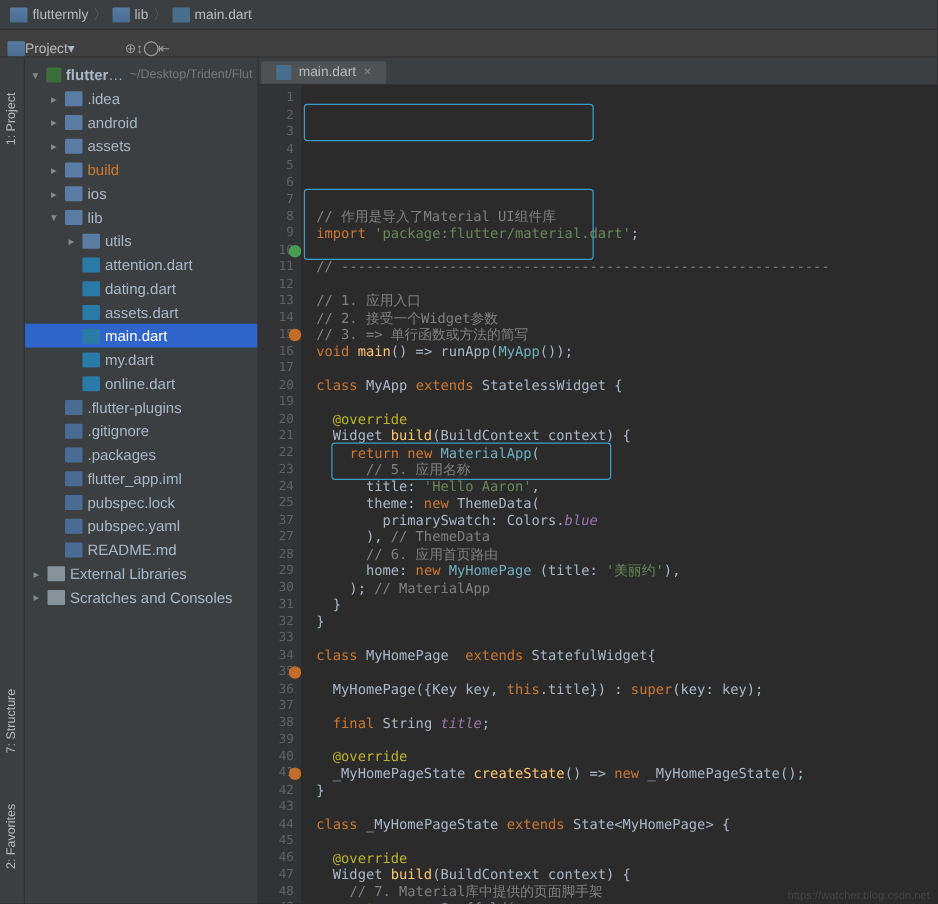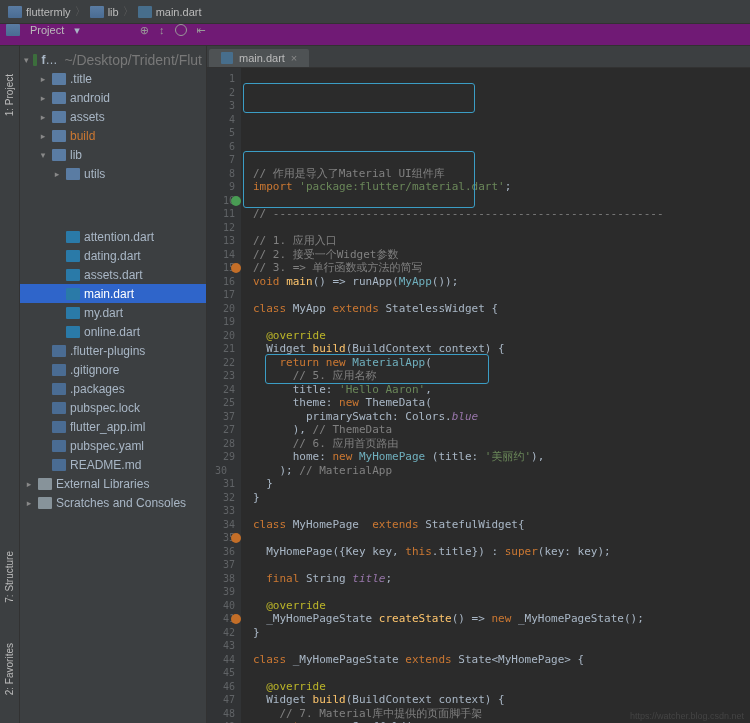--- a/index.html
+++ b/index.html
@@ -4,41 +4,41 @@
 <style>
 * { margin:0; padding:0; box-sizing:border-box; }
 body { font-family:'Menlo','Consolas',monospace; font-size:11px; background:#2b2b2b; color:#a9b7c6; width:750px; height:723px; overflow:hidden; }
 .topbar { height:24px; background:#3c3f41; display:flex; align-items:center; padding:0 8px; gap:4px; border-bottom:1px solid #323232; }
 .topbar .crumb { color:#bbbbbb; font-family:sans-serif; font-size:11px; display:flex; align-items:center; gap:4px;}
 .topbar .sep { color:#666; }
 .folder-icon, .file-icon { display:inline-block; width:14px; height:12px; }
 .folder-icon { background:linear-gradient(#5a7ca3,#4a6c93); border-radius:1px; position:relative; }
 .file-icon { background:#476e8c; border-radius:1px; }
 
-.toolbar { height:22px; background:#701a75; display:flex; align-items:flex-start; padding:0 6px; gap:10px; border-bottom:1px solid #323232; font-family:sans-serif;}
+.toolbar { height:22px; background:#404040; display:flex; align-items:flex-end; padding:0 6px; border-bottom:1px solid #323232; font-family:sans-serif;}
 .toolbar .label { color:#bbbbbb; font-size:11px; }
 .gear-icon { border:1.5px solid #999; border-radius:50%; width:12px; height:12px; position:relative; }
 
 .main { display:flex; height:677px; }
 .left-rail { width:20px; background:#3c3f41; border-right:1px solid #323232; display:flex; flex-direction:column; justify-content:space-between; align-items:center; padding:8px 0;}
 .left-rail .v { writing-mode:vertical-rl; transform:rotate(180deg); color:#bbbbbb; font-size:10px; font-family:sans-serif; margin:20px 0;}
 .sidebar { width:187px; background:#3c3f41; border-right:1px solid #323232; overflow:hidden;}
 .tree { padding:4px 0; font-family:sans-serif; font-size:12px; }
 .tree-item { display:flex; align-items:center; padding:1px 4px; height:19px; cursor:pointer; white-space:nowrap;}
 .tree-item.selected { background:#2f65ca; color:#fff; }
 .tree-item .chev { width:10px; text-align:center; color:#888; font-size:9px;}
 .tree-item .chev.open::before{content:"▾";}
 .tree-item .chev.closed::before{content:"▸";}
 .tree-item .chev.none::before{content:" ";}
 .tree-item .ic { width:14px; height:12px; margin:0 4px; background:#4a6c93; border-radius:1px;}
 .tree-item .ic.folder{background:#5a7ca3;}
 .tree-item .ic.dart{background:#2a7aa8;}
 .tree-item .ic.root{background:#3c6e3c;}
 .tree-item .name { overflow:hidden; text-overflow:ellipsis;}
-.tree-item .path { color:#787878; font-size:14px; margin-left:4px;}
+.tree-item .path { color:#787878; font-size:10px; margin-left:4px;}
 
 .editor-wrap { flex:1; display:flex; flex-direction:column; background:#2b2b2b;}
 .tabs { height:22px; background:#3c3f41; display:flex; align-items:flex-end; padding-left:2px; border-bottom:1px solid #323232;}
 .tab { background:#4e5254; padding:3px 12px; border-radius:2px 2px 0 0; display:flex; align-items:center; gap:6px; font-family:sans-serif; font-size:11px; color:#bbbbbb;}
 .tab .fic{width:12px;height:12px;background:#476e8c;border-radius:1px;}
 .tab .x { color:#888; cursor:pointer; }
 
 .editor { flex:1; display:flex; overflow:hidden; position:relative;}
 .gutter { width:34px; background:#313335; text-align:right; padding:4px 6px 4px 0; color:#606366; font-size:10px; line-height:13.5px;}
 .gutter .gut-icon { position:absolute; left:24px; width:10px; height:10px; border-radius:50%; }
@@ -96,48 +96,53 @@
     <div class="tree" id="tree">
         <div class="tree-item">
           <span class="chev open"></span>
           <span class="ic root"></span>
           <span class="name"><b>fluttermly</b></span>
           <span class="path">~/Desktop/Trident/Flut</span>
         </div>
         <div class="tree-item" style="padding-left: 18px;">
           <span class="chev closed"></span>
           <span class="ic folder"></span>
-          <span class="name">.title</span>
+          <span class="name">.idea</span>
         </div>
         <div class="tree-item" style="padding-left: 18px;">
           <span class="chev closed"></span>
           <span class="ic folder"></span>
           <span class="name">android</span>
         </div>
         <div class="tree-item" style="padding-left: 18px;">
           <span class="chev closed"></span>
           <span class="ic folder"></span>
           <span class="name">assets</span>
         </div>
         <div class="tree-item" style="padding-left: 18px;">
           <span class="chev closed"></span>
           <span class="ic folder"></span>
           <span class="name"><span style="color:#cc7832">build</span></span>
         </div>
         <div class="tree-item" style="padding-left: 18px;">
+          <span class="chev closed"></span>
+          <span class="ic folder"></span>
+          <span class="name">ios</span>
+        </div>
+        <div class="tree-item" style="padding-left: 18px;">
           <span class="chev open"></span>
           <span class="ic folder"></span>
           <span class="name">lib</span>
         </div>
         <div class="tree-item" style="padding-left: 32px;">
           <span class="chev closed"></span>
           <span class="ic folder"></span>
           <span class="name">utils</span>
         </div>
-        <div class="tree-item" style="padding-left: 32px; margin-top: 44px;">
+        <div class="tree-item" style="padding-left: 32px;">
           <span class="chev none"></span>
           <span class="ic dart"></span>
           <span class="name">attention.dart</span>
         </div>
         <div class="tree-item" style="padding-left: 32px;">
           <span class="chev none"></span>
           <span class="ic dart"></span>
           <span class="name">dating.dart</span>
         </div>
         <div class="tree-item" style="padding-left: 32px;">
@@ -171,26 +176,26 @@
           <span class="name">.gitignore</span>
         </div>
         <div class="tree-item" style="padding-left: 18px;">
           <span class="chev none"></span>
           <span class="ic "></span>
           <span class="name">.packages</span>
         </div>
         <div class="tree-item" style="padding-left: 18px;">
           <span class="chev none"></span>
           <span class="ic "></span>
+          <span class="name">flutter_app.iml</span>
+        </div>
+        <div class="tree-item" style="padding-left: 18px;">
+          <span class="chev none"></span>
+          <span class="ic "></span>
           <span class="name">pubspec.lock</span>
-        </div>
-        <div class="tree-item" style="padding-left: 18px;">
-          <span class="chev none"></span>
-          <span class="ic "></span>
-          <span class="name">flutter_app.iml</span>
         </div>
         <div class="tree-item" style="padding-left: 18px;">
           <span class="chev none"></span>
           <span class="ic "></span>
           <span class="name">pubspec.yaml</span>
         </div>
         <div class="tree-item" style="padding-left: 18px;">
           <span class="chev none"></span>
           <span class="ic "></span>
           <span class="name">README.md</span>
@@ -240,21 +245,21 @@
           <div style="position: relative;">20</div>
           <div style="position: relative;">21</div>
           <div style="position: relative;">22</div>
           <div style="position: relative;">23</div>
           <div style="position: relative;">24</div>
           <div style="position: relative;">25</div>
           <div style="position: relative;">37</div>
           <div style="position: relative;">27</div>
           <div style="position: relative;">28</div>
           <div style="position: relative;">29</div>
-          <div style="position: relative; text-align: center;">30</div>
+          <div style="position: relative;">30</div>
           <div style="position: relative;">31</div>
           <div style="position: relative;">32</div>
           <div style="position: relative;">33</div>
           <div style="position: relative;">34</div>
           <div style="position: relative;">35<span class="gut-icon gut-ov" style="top: 2px;"></span></div>
           <div style="position: relative;">36</div>
           <div style="position: relative;">37</div>
           <div style="position: relative;">38</div>
           <div style="position: relative;">39</div>
           <div style="position: relative;">40</div>

